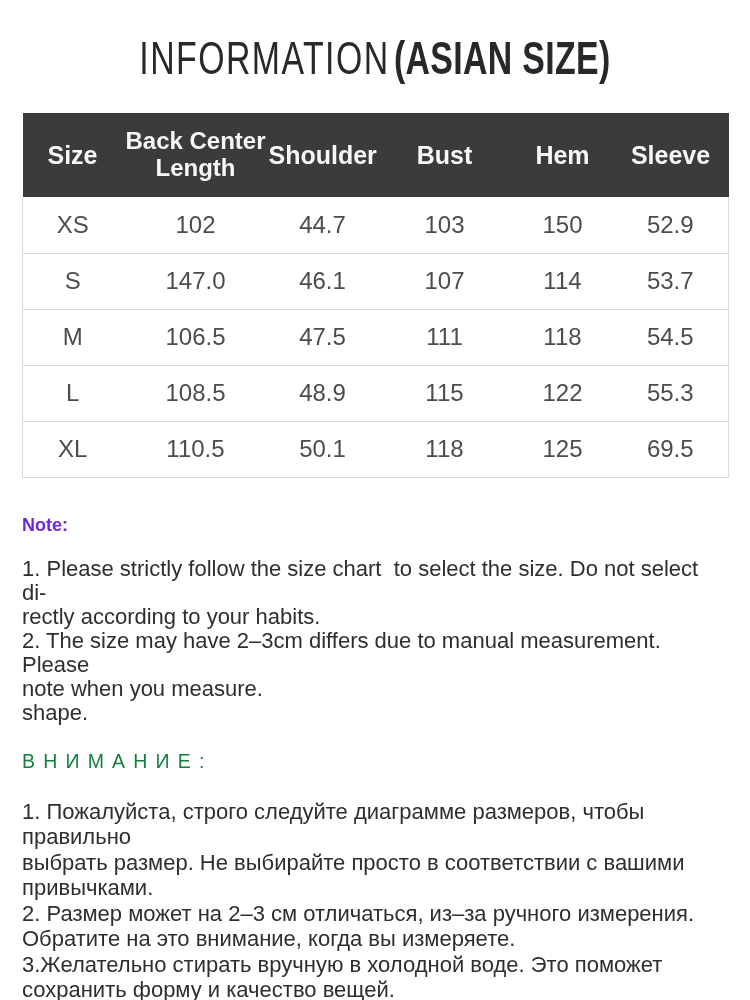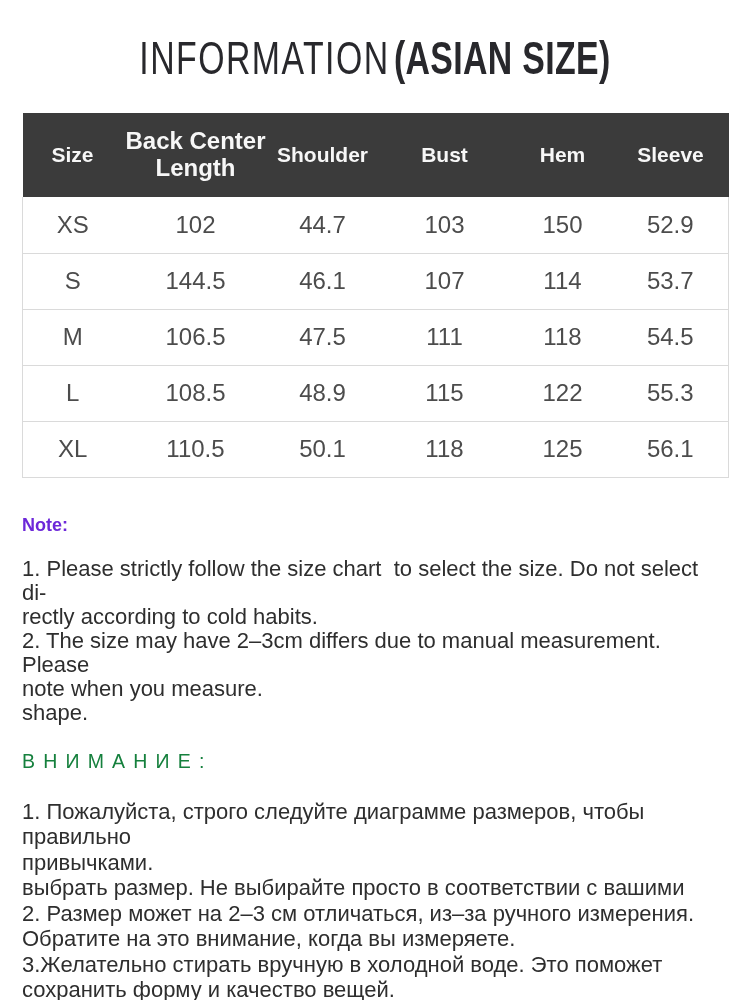--- a/index.html
+++ b/index.html
@@ -29,21 +29,21 @@
   table.size-table {
     width: 706px;
     margin: 30px 22px 0;
     border-collapse: collapse;
     table-layout: fixed;
   }
   .size-table thead th {
     background: #3b3b3b;
     color: #f7f7f7;
     height: 84px;
-    font-size: 21px;
+    font-size: 25px;
     font-weight: 600;
     text-align: center;
     vertical-align: middle;
     white-space: pre-line;
     line-height: 1.12;
   }
   .size-table thead th.two-line { font-size: 24px; }
   .size-table tbody td {
     height: 56px;
     text-align: center;
@@ -114,21 +114,21 @@
       <tr>
         <td>XS</td>
         <td>102</td>
         <td>44.7</td>
         <td>103</td>
         <td>150</td>
         <td>52.9</td>
       </tr>
       <tr>
         <td>S</td>
-        <td>144.5</td>
+        <td>147.0</td>
         <td>46.1</td>
         <td>107</td>
         <td>114</td>
         <td>53.7</td>
       </tr>
       <tr>
         <td>M</td>
         <td>106.5</td>
         <td>47.5</td>
         <td>111</td>
@@ -142,42 +142,42 @@
         <td>115</td>
         <td>122</td>
         <td>55.3</td>
       </tr>
       <tr>
         <td>XL</td>
         <td>110.5</td>
         <td>50.1</td>
         <td>118</td>
         <td>125</td>
-        <td>56.1</td>
+        <td>69.5</td>
       </tr>
     </tbody>
   </table>
 
   <section class="notes">
     <h2 class="note-heading">Note:</h2>
     <div class="para">
       <div class="line">1. Please strictly follow the size chart  to select the size. Do not select di-</div>
-      <div class="line">rectly according to cold habits.</div>
+      <div class="line">rectly according to your habits.</div>
       <div class="line">2. The size may have 2–3cm differs due to manual measurement. Please</div>
       <div class="line">note when you measure.</div>
       <div class="line">shape.</div>
     </div>
   </section>
 
   <section class="notes">
     <h2 class="ru-heading">ВНИМАНИЕ:</h2>
     <div class="para ru">
       <div class="line">1. Пожалуйста, строго следуйте диаграмме размеров, чтобы правильно</div>
+      <div class="line">выбрать размер. Не выбирайте просто в соответствии с вашими</div>
       <div class="line">привычками.</div>
-      <div class="line">выбрать размер. Не выбирайте просто в соответствии с вашими</div>
       <div class="line">2. Размер может на 2–3 см отличаться, из–за ручного измерения.</div>
       <div class="line">Обратите на это внимание, когда вы измеряете.</div>
       <div class="line">3.Желательно стирать вручную в холодной воде. Это поможет</div>
       <div class="line">сохранить форму и качество вещей.</div>
     </div>
   </section>
 
 </div>
 
 </body></html>

